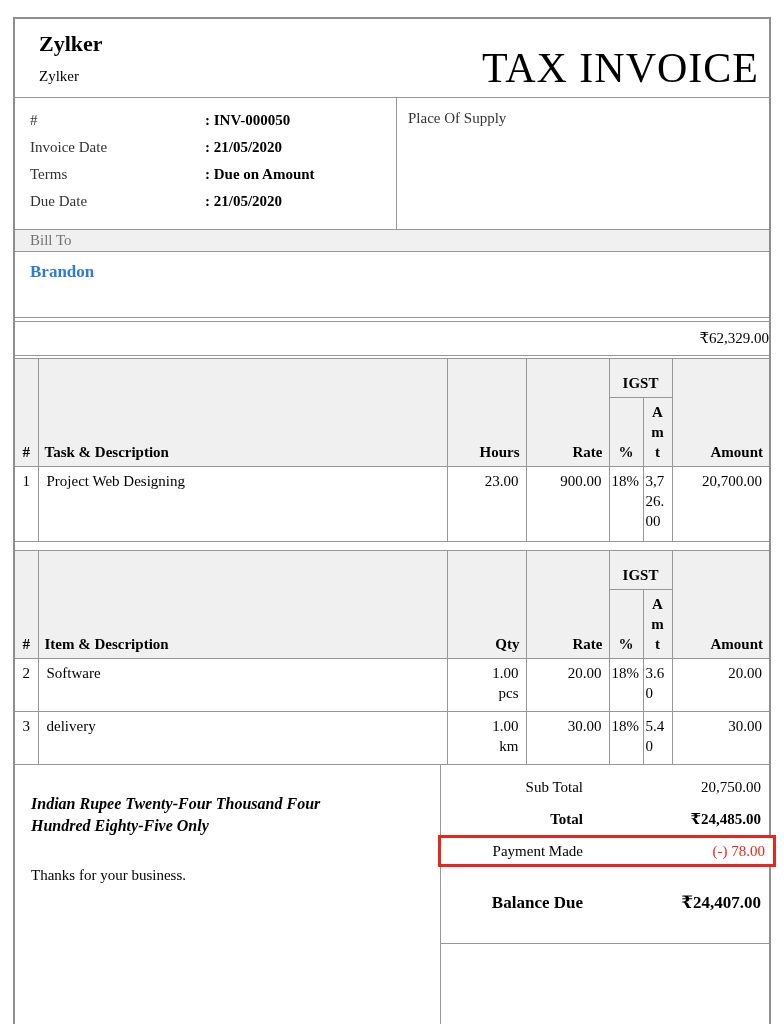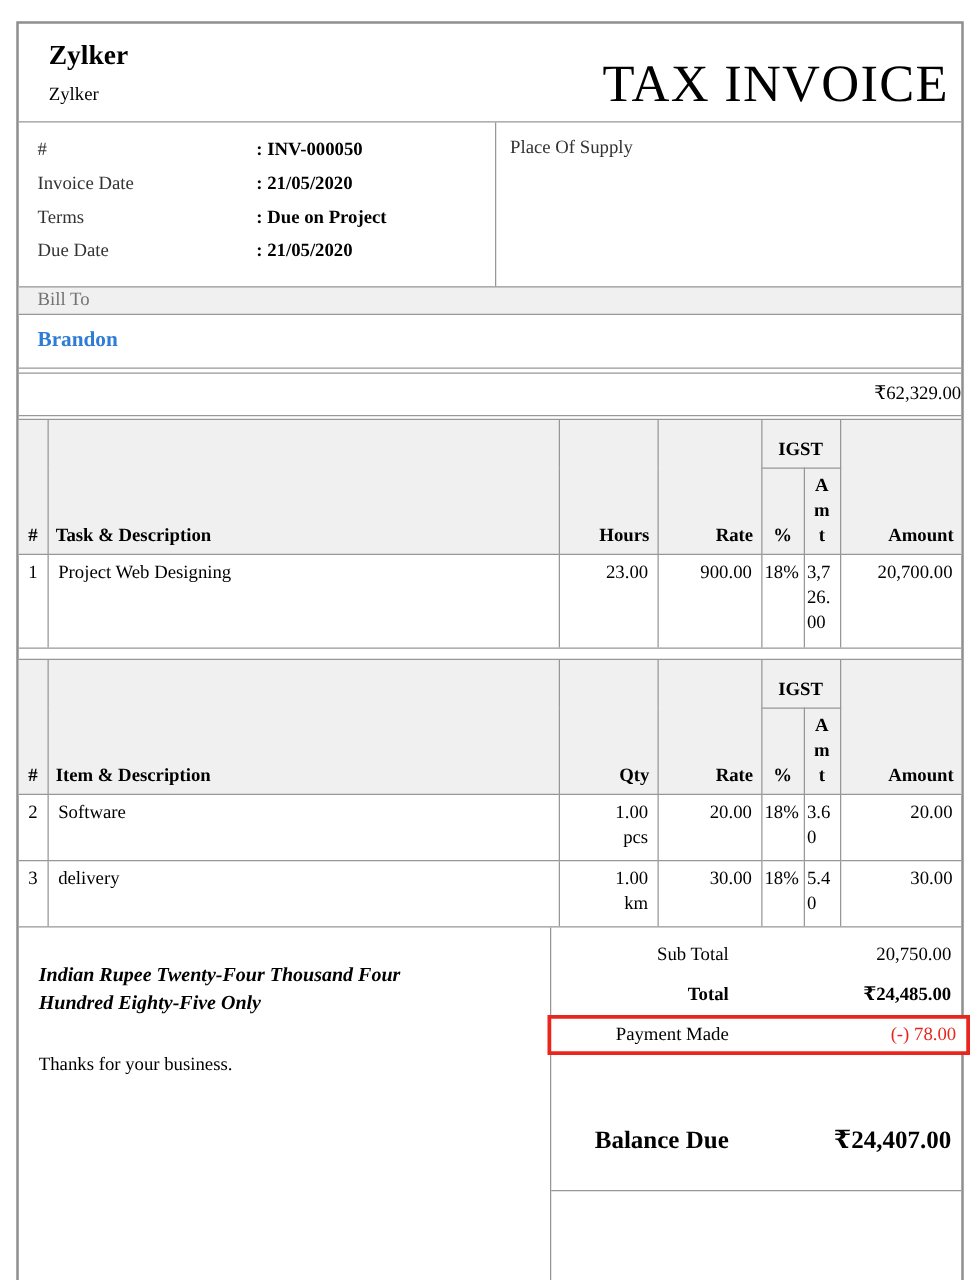--- a/index.html
+++ b/index.html
@@ -68,21 +68,21 @@
 
   
   .billto-band {
     border-top: 1.5px solid #979797;
     border-bottom: 1.5px solid #979797;
     background: #f0f0f0;
     padding: 1px 0 2px 15px;
     font-size: 15px; line-height: 18px; color: #737373;
   }
   .customer {
-    height: 43px;
+    height: 66px;
     box-sizing: border-box;
     border-bottom: 1.5px solid #979797;
     padding: 10px 0 0 15px;
   }
   .customer-name {
     font-size: 17px; font-weight: bold;
     color: #2e7cd6;
     cursor: pointer;
   }
   .gap2 { height: 2px; } .gap3 { height: 3px; } .gap8 { height: 8px; }
@@ -170,21 +170,21 @@
   .trow.bold .t-label, .trow.bold .t-value { font-weight: bold; }
   .payment-box {
     position: relative;
     z-index: 2;
     border: 3px solid #e8261d;
     margin: 0 -7px 0 -3px;
     background: #fff;
   }
   .payment-box .trow { padding: 3px 0; }
   .payment-box .t-value { color: #e8261d; }
-  .trow.balance { padding: 25px 0; font-size: 20px; line-height: 22px; margin-top: 32px; }
+  .trow.balance { padding: 25px 0; font-size: 17px; line-height: 22px; }
   .trow.balance .t-label, .trow.balance .t-value { font-weight: bold; }
   .signature {
     margin-top: 4px;
     border-top: 1.5px solid #979797;
     flex: 1;
     display: flex;
     align-items: flex-end;
     justify-content: center;
     padding-bottom: 8px;
     font-size: 15px;
@@ -207,21 +207,21 @@
         <div class="info-row">
           <span class="info-label">#</span>
           <span class="info-value">: INV-000050</span>
         </div>
         <div class="info-row">
           <span class="info-label">Invoice Date</span>
           <span class="info-value">: 21/05/2020</span>
         </div>
         <div class="info-row">
           <span class="info-label">Terms</span>
-          <span class="info-value">: Due on Project</span>
+          <span class="info-value">: Due on Amount</span>
         </div>
         <div class="info-row">
           <span class="info-label">Due Date</span>
           <span class="info-value">: 21/05/2020</span>
         </div>
       </div>
       <div class="info-right">
         <span>Place Of Supply</span>
       </div>
     </div>

